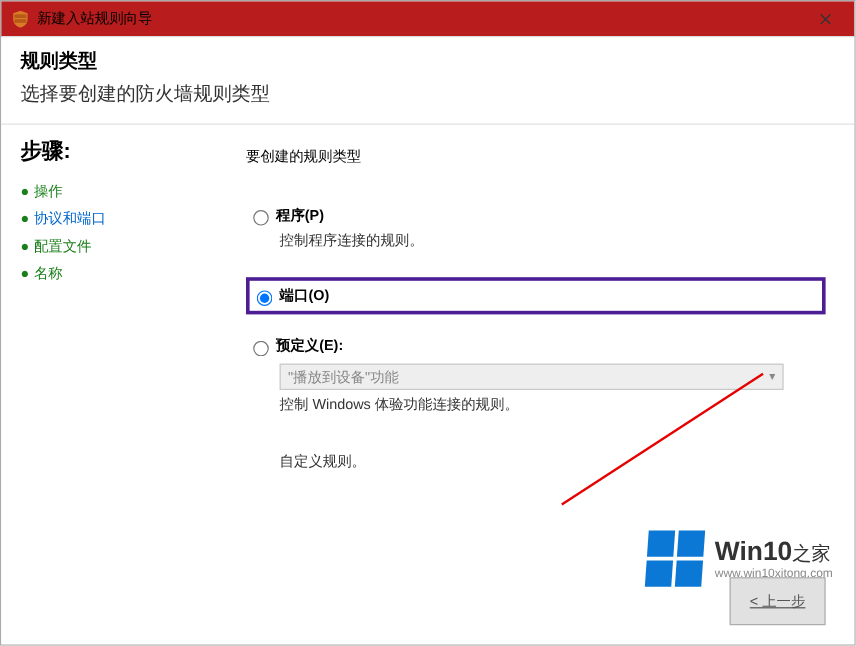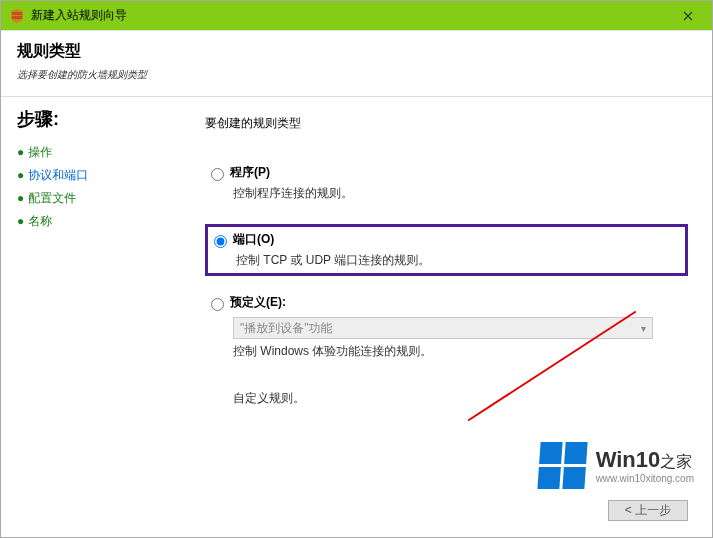--- a/index.html
+++ b/index.html
@@ -17,39 +17,39 @@
     flex-direction: column;
     position: relative;
     overflow: hidden;
   }
   .titlebar {
     height: 30px;
     display: flex;
     align-items: center;
     border-bottom: 1px solid #ddd;
     padding: 0 4px 0 8px;
-    background: #84cc16;
+    background: #b91c1c;
   }
   .titlebar .icon-shield {
     width: 16px; height: 16px; margin-right: 6px;
     display:inline-block;
   }
   .titlebar .title { flex: 1; font-size: 12px; }
   .titlebar .close {
     width: 40px; height: 28px;
     display:flex; align-items:center; justify-content:center;
     font-size: 14px; color:#333;
   }
   .header {
     padding: 10px 16px 14px 16px;
     border-bottom: 1px solid #ddd;
     background:#fff;
   }
   .header h1 { font-size: 16px; font-weight: bold; margin-bottom: 6px; }
-  .header .sub { font-size: 10px; color:#333;font-style:italic; }
+  .header .sub { font-size: 16px; color:#333; }
   .body {
     flex:1;
     display:flex;
     background:#fff;
   }
   .sidebar {
     width: 180px;
     padding: 10px 16px;
   }
   .sidebar .steps-label { font-weight: bold; margin-bottom: 10px; font-size:18px;}
@@ -106,26 +106,27 @@
   .footer {
     position:absolute;
     right: 24px;
     bottom: 16px;
     display:flex;
     gap:8px;
     align-items:center;
   }
   .btn {
     min-width: 80px;
-    height: 21px;
+    height: 40px;
     border:1px solid #adadad;
     background:#e1e1e1;
     display:flex; align-items:center; justify-content:center;
     font-size:12px;
     color:#555;
+    text-decoration:underline;
   }
   .watermark {
     position:absolute;
     right: 18px;
     bottom: 48px;
     display:flex; align-items:center; gap:10px;
     opacity:1;
     pointer-events:none;
   }
   .winlogo { display:grid; grid-template-columns:22px 22px; grid-template-rows:22px 22px; gap:3px; transform:skewX(-4deg);}
@@ -192,21 +193,20 @@
             <label>程序(P)</label>
           </div>
           <div class="desc">控制程序连接的规则。</div>
         </div>
 
         <div class="opt highlight">
           <div class="opt-row">
             <input type="radio" name="rt" checked="" style="">
             <label>端口(O)</label>
           </div>
-          <div class="desc">控制 TCP 或 UDP 端口连接的规则。</div>
         </div>
 
         <div class="opt">
           <div class="opt-row">
             <input type="radio" name="rt" style="">
             <label>预定义(E):</label>
           </div>
           <div class="predef-combo">
             <span>"播放到设备"功能</span>
             <span class="chev">▾</span>

